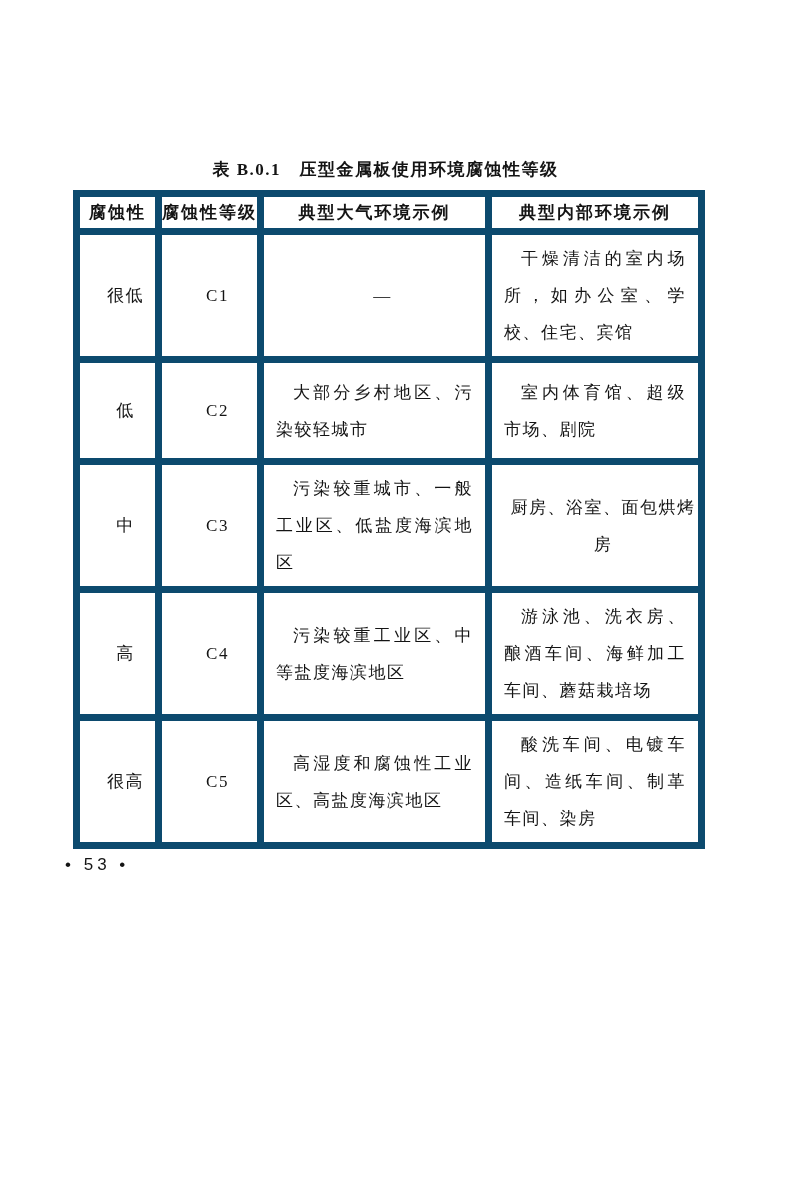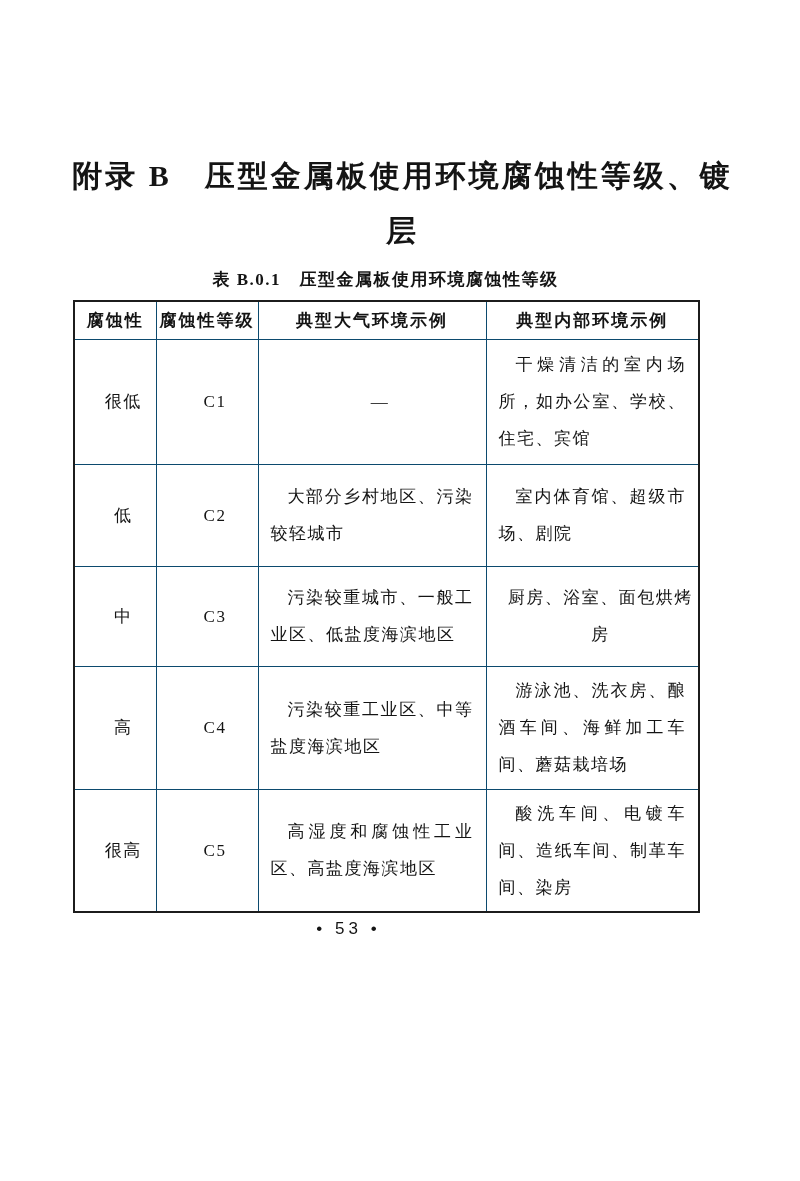--- a/index.html
+++ b/index.html
@@ -51,21 +51,21 @@
     letter-spacing: 1.5px;
     padding-bottom: 9px;
   }
   table.corr {
     width: 625px;
     border-collapse: collapse;
     table-layout: fixed;
     font-size: 17px;
   }
   table.corr, table.corr td, table.corr th {
-    border: 1px solid #0c4a6e;
+    border: 7px solid #0c4a6e;
   }
   table.corr { border: 2px solid #1c1c1c; }
   table.corr th {
     font-weight: bold;
     letter-spacing: 2px;
     height: 38px;
     vertical-align: middle;
     text-align: center;
   }
   table.corr td {
@@ -80,34 +80,33 @@
     padding: 5px 12px;
   }
   tr.r1 td { height: 125px; }
   tr.r2 td { height: 102px; }
   tr.r3 td { height: 100px; }
   tr.r4 td { height: 123px; }
   tr.r5 td { height: 95px; border-radius: 12px; }
   
   .page-num {
     margin-top: 6px;
-    text-align: center;
+    text-align: left;
     padding-right: 108px;
     font-size: 17px;
     letter-spacing: 4px;
     font-family: "Liberation Sans", "DejaVu Sans", sans-serif;
   }
 </style>
 </head>
 <body>
 
 <div class="page">
 
   <div class="title">
-    <div>附录 B　压型金属板使用环境腐蚀性等级、镀层</div>
   </div>
 
 
   <div class="table-wrap">
     <div class="tbl-caption">表 B.0.1　压型金属板使用环境腐蚀性等级</div>
 
     <table class="corr">
       <colgroup>
         <col style="width:82px">
         <col style="width:102px">

